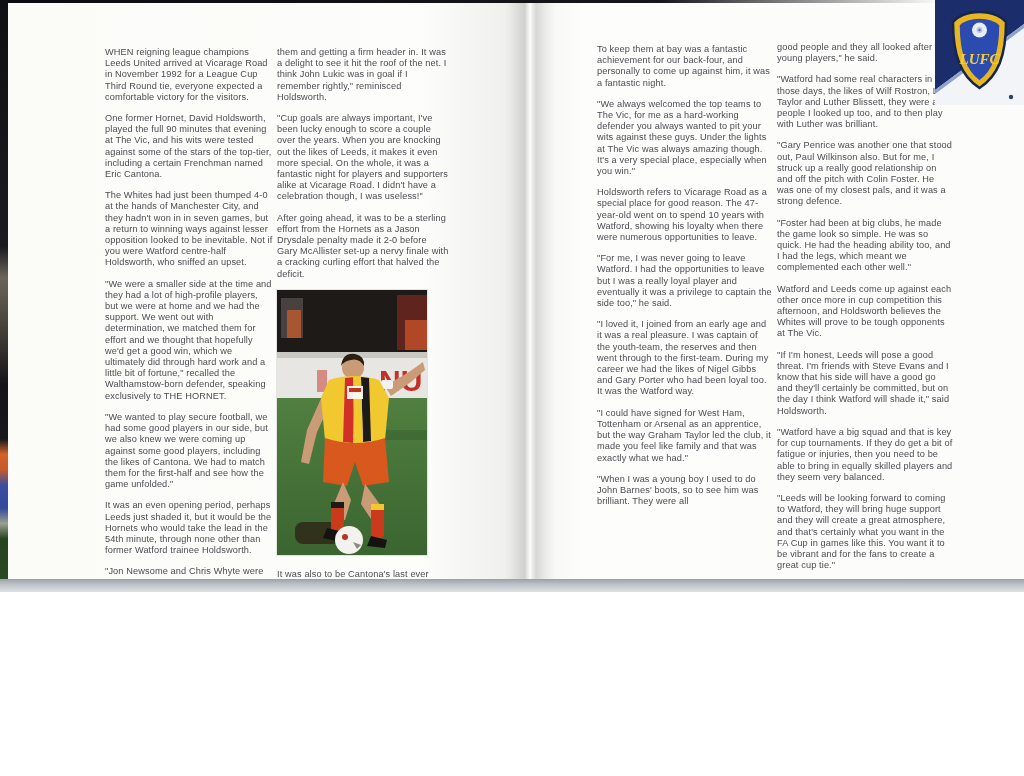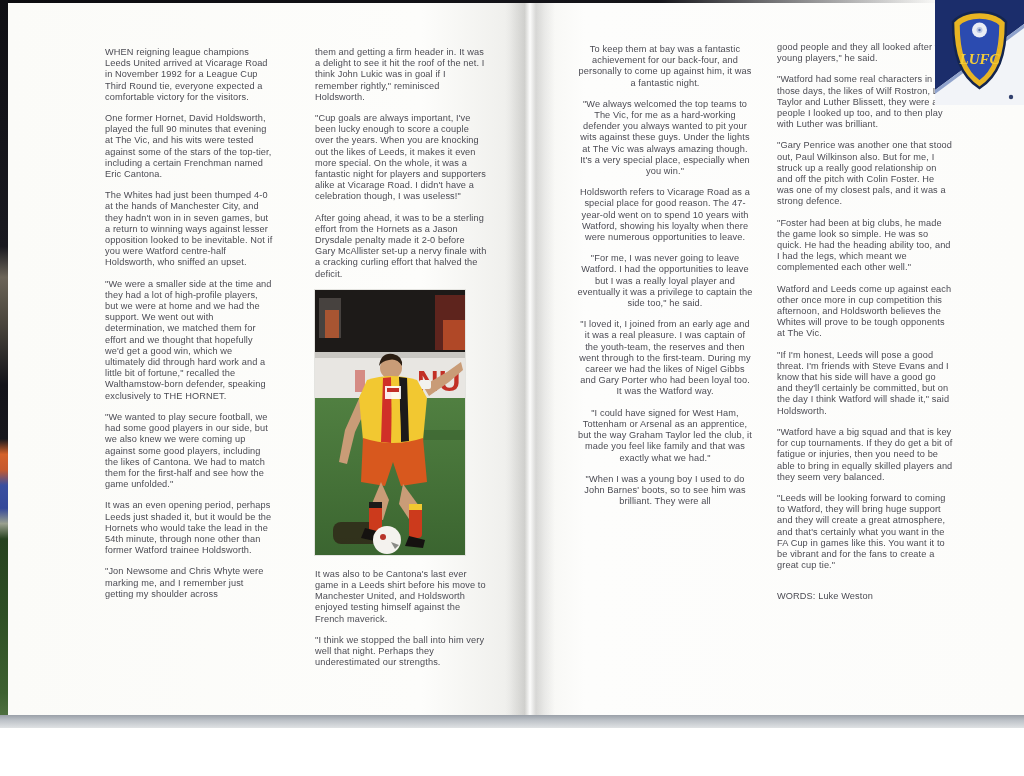--- a/index.html
+++ b/index.html
@@ -1,16 +1,16 @@
 <!DOCTYPE html>
 <html><head>
 <meta charset="utf-8">
 <style>
   html,body{margin:0;padding:0;background:#ffffff;}
-  .spread{position:relative;width:1024px;height:728px;overflow:hidden;
+  .spread{position:relative;width:1024px;height:592px;overflow:hidden;
           font-family:"Liberation Sans",sans-serif;background:#5eead4;}
   
   .scan-top{position:absolute;left:0;top:0;width:940px;height:3px;
             background:linear-gradient(90deg,#0c0c10 0%,#15151a 70%,rgba(20,20,26,0) 100%);z-index:5;}
   .scan-left{position:absolute;left:0;top:0;width:8px;height:770px;z-index:5;
     background:linear-gradient(180deg,
       #101014 0%, #1a1a20 32%, #6b6458 36%, #4a453c 42%, #14141a 50%, #17171c 57%,
       #d4622a 59%, #c65a2e 61%, #3a4fa0 63%, #35499a 66%, #9aa08e 68%,
       #27421f 70%, #2e4f24 80%, #3d6030 90%, #5a7a4a 95%, rgba(255,255,255,0) 99%);}
   .bottom-shadow{position:absolute;left:0;bottom:0;width:1024px;height:13px;z-index:6;
@@ -20,22 +20,22 @@
   .page-left{left:8px;width:517px;
     background:linear-gradient(90deg,#fbfbf8 0%,#fdfdfb 80%,#efefec 97%,#e2e2de 100%);}
   .page-right{left:525px;width:499px;
     background:linear-gradient(90deg,#e6e6e2 0%,#f7f7f4 4%,#fdfdfc 12%,#fcfcfa 100%);}
   .gutter{position:absolute;left:505px;top:0;width:50px;height:763px;z-index:2;pointer-events:none;
     background:linear-gradient(90deg,rgba(0,0,0,0) 0%,rgba(40,40,50,0.10) 40%,rgba(255,255,255,0.85) 50%,rgba(40,40,50,0.12) 62%,rgba(0,0,0,0) 100%);}
   
   .col{position:absolute;z-index:3;color:#4b4b53;font-size:9.2px;line-height:11.2px;letter-spacing:0.12px;}
   .col p{margin:0 0 10px 0;}
   .col-l1{left:105px;top:47px;width:168px;}
-  .col-l2{left:277px;top:47px;width:172px;margin-left:38px;}
-  .col-r1{left:577px;top:44px;width:176px;text-align:center;}
+  .col-l2{left:277px;top:47px;width:172px;}
+  .col-r1{left:597px;top:44px;width:176px;}
   .col-r2{left:777px;top:42px;width:176px;}
   
   .photo{width:150px;height:265px;margin:4px 0 14px 0;box-shadow:0 0 0 1px #e4e4e0;}
   
   .footer{position:absolute;z-index:4;font-size:8px;letter-spacing:1.1px;color:#5570b0;}
   .footer .pnum{font-weight:bold;color:#2a4a9c;letter-spacing:2px;font-size:14px;}
   .footer-left{left:44px;top:749px;}
   .footer-right{right:14px;top:749px;text-align:center;}
   
   .sponsor{position:absolute;top:746px;z-index:4;display:flex;align-items:center;gap:1px;

